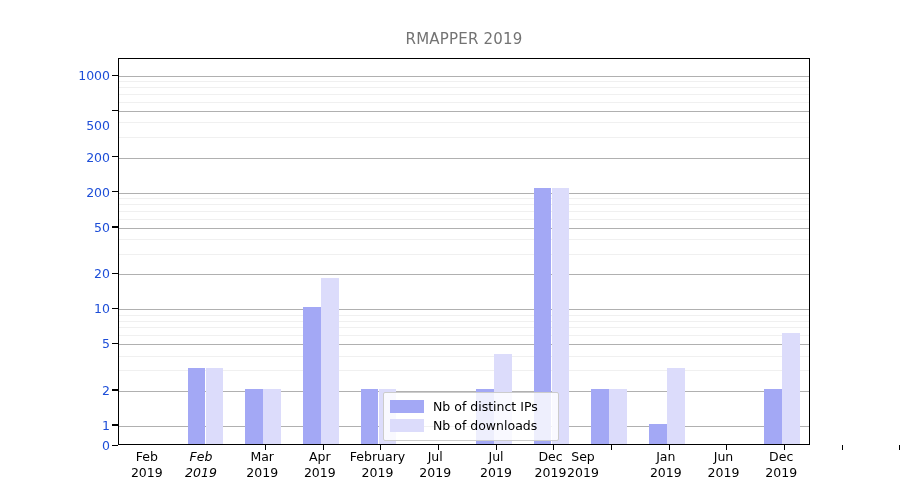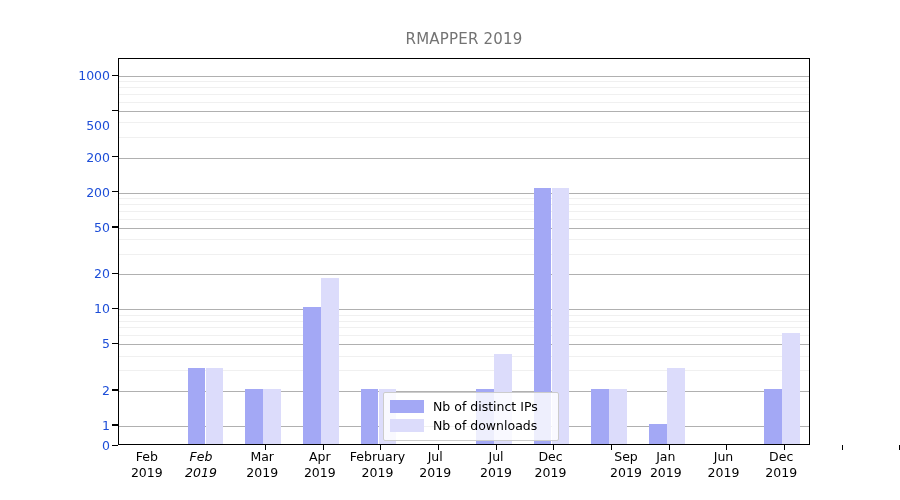--- a/index.html
+++ b/index.html
@@ -301,21 +301,21 @@
         <div>2019</div>
       </div>
       <div class="xtick-group" style="left: 378px;">
         <div>Jul</div>
         <div>2019</div>
       </div>
       <div class="xtick-group" style="left: 432.5px;">
         <div>Dec</div>
         <div>2019</div>
       </div>
-      <div class="xtick-group" style="left: 508px;">
+      <div class="xtick-group" style="left: 465px;">
         <div>Sep</div>
         <div>2019</div>
       </div>
       <div class="xtick-group" style="left: 547.8px;">
         <div>Jan</div>
         <div>2019</div>
       </div>
       <div class="xtick-group" style="left: 605.5px;">
         <div>Jun</div>
         <div>2019</div>

